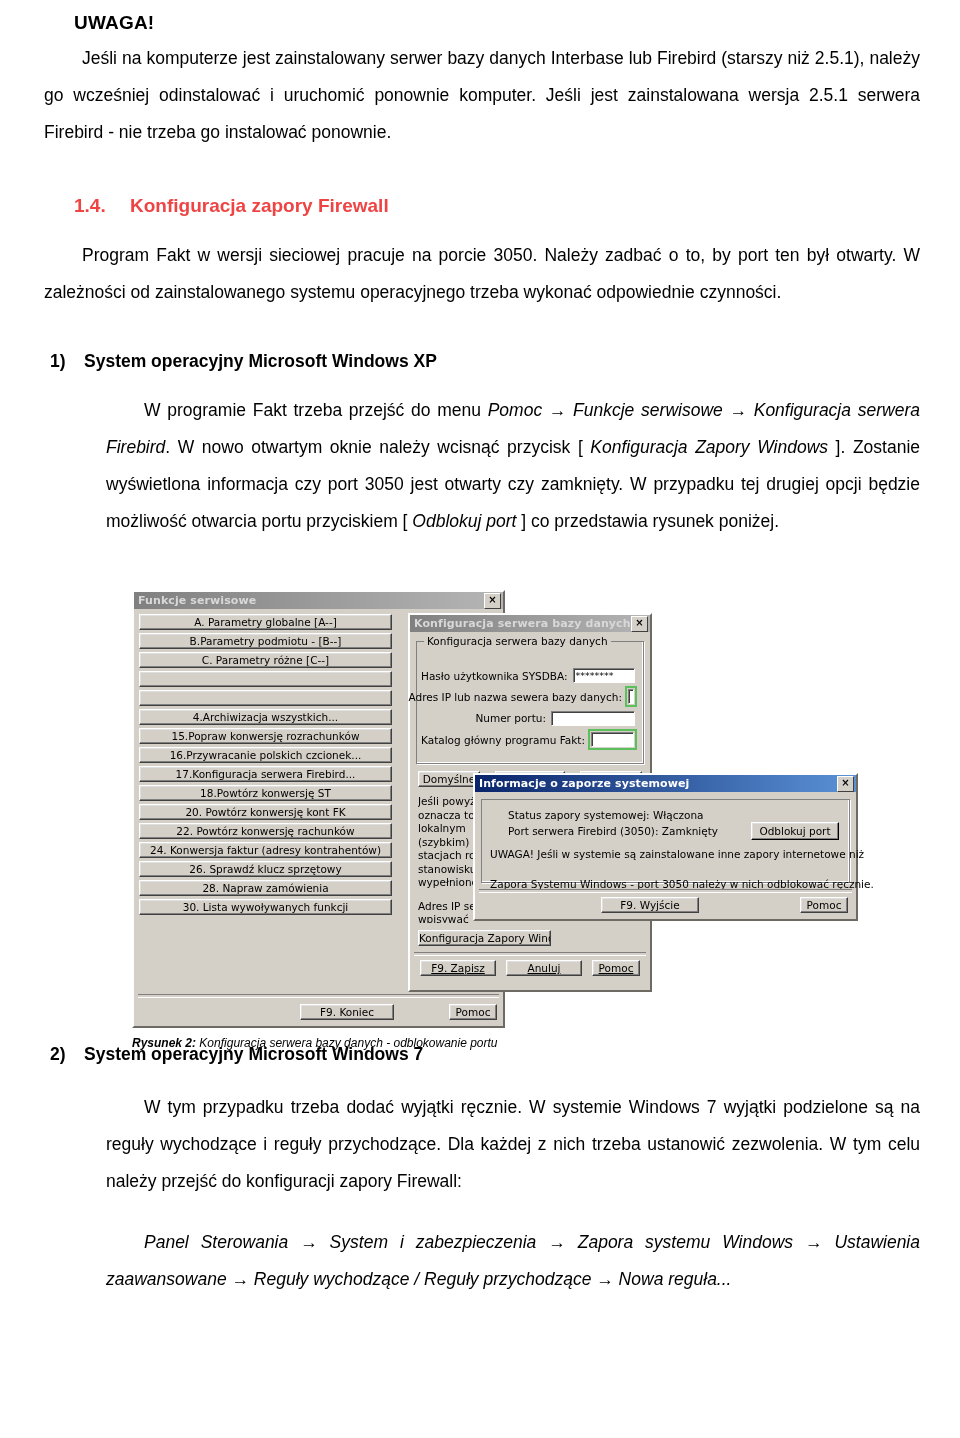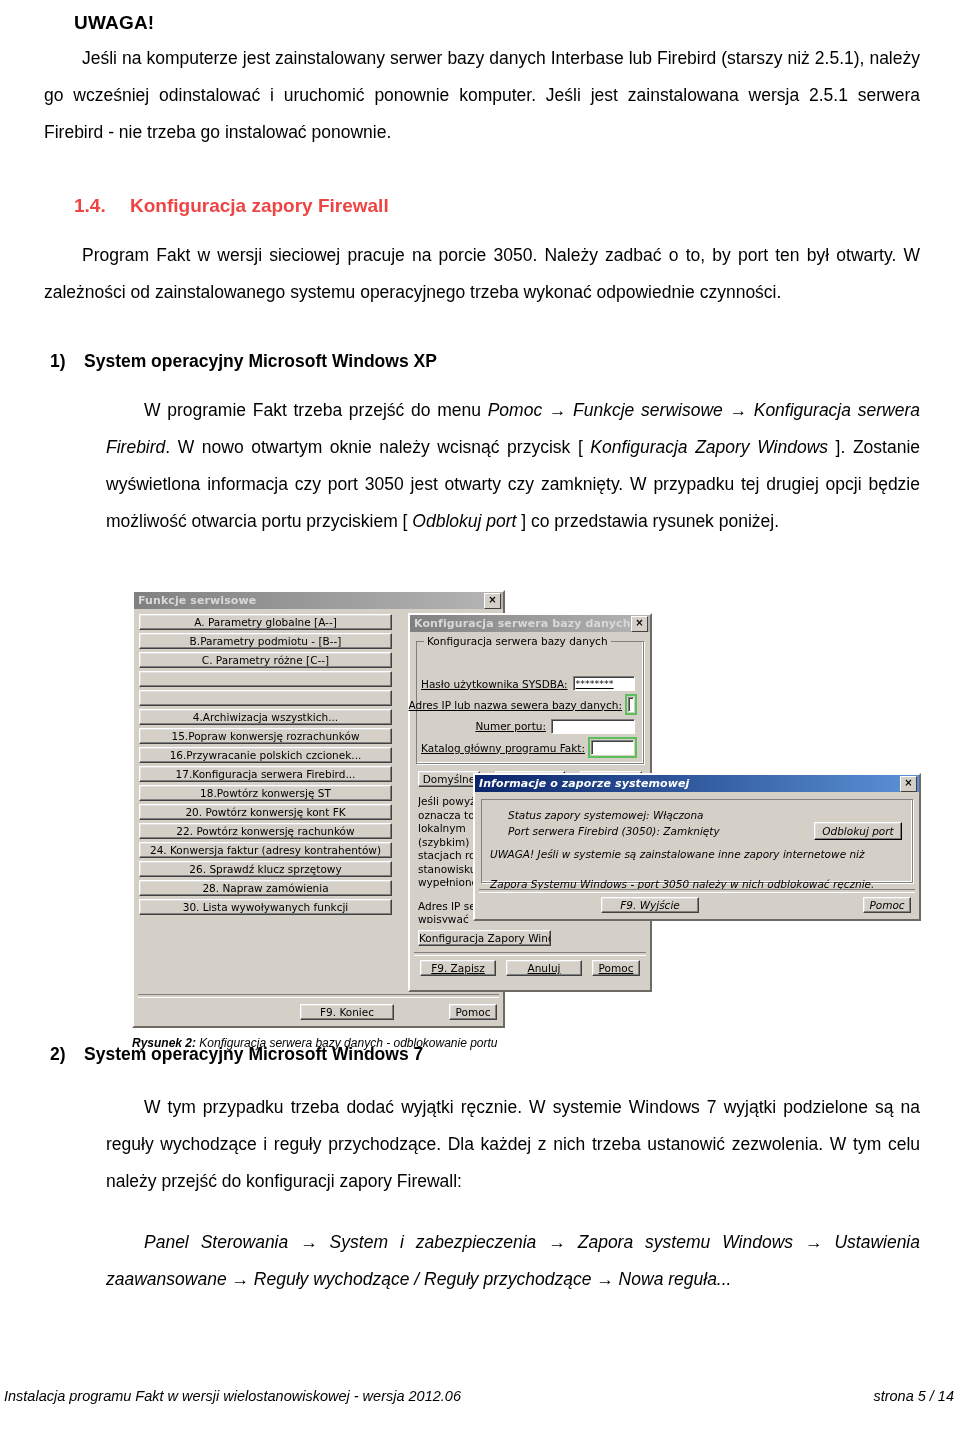--- a/index.html
+++ b/index.html
@@ -202,21 +202,21 @@
   #win-funkcje .listarea{ position:absolute; left:5px; top:22px; right:5px; }
   .fbtn{
     display:block;
     width:253px;
     margin-bottom:3px;
   }
 
   
   #win-konfig{ left:276px; top:23px; width:244px; height:379px; }
   
-  #win-info{ left:341px; top:183px; width:448px; height:148px;font-style:italic; }
+  #win-info{ left:341px; top:183px; width:385px; height:148px; }
 
   .vtext{ font-size:10.5px; line-height:13.5px; }
 </style>
 </head>
 <body>
 
 <div class="page">
 
   <div class="body-col">
 
@@ -288,21 +288,21 @@
 
     <div class="win" id="win-konfig">
       <div class="tbar inactive">
         <span class="tt">Konfiguracja serwera bazy danych</span>
         <span class="xbtn">×</span>
       </div>
 
       <div class="grp" style="position:absolute;left:6px;top:26px;right:6px;height:123px;">
         <span class="lgd">Konfiguracja serwera bazy danych</span>
 
-        <div style="position:absolute;left:4px;top:32px;right:6px;text-decoration:underline;">
+        <div style="position:absolute;left:4px;top:24px;right:6px;">
 
           <div style="display:flex;align-items:center;justify-content:flex-end;height:19px;">
             <span class="lbl">Hasło użytkownika SYSDBA:</span>
             <div style="width:88px;margin-left:3px;padding:2px;box-sizing:border-box;">
               <div class="fld">********</div>
             </div>
           </div>
 
           <div style="display:flex;align-items:center;justify-content:flex-end;height:23px;">
             <span class="lbl">Adres IP lub nazwa sewera bazy danych:</span>
@@ -376,18 +376,14 @@
       <div class="btn" style="position:absolute;left:126px;top:122px;width:98px;">F9. Wyjście</div>
       <div class="btn" style="position:absolute;right:8px;top:122px;width:48px;">Pomoc</div>
     </div>
 
   </div>
 
   <div class="caption" style="position:absolute;left:132px;top:1030px;width:700px;">
     <b>Rysunek 2:</b><span> Konfiguracja serwera bazy danych - odblokowanie portu</span>
   </div>
 
-  <div class="footer">
-    <span class="fl">Instalacja programu Fakt w wersji wielostanowiskowej - wersja 2012.06</span>
-    <span class="fr">strona 5 / 14</span>
-  </div>
 
 </div>
 
 </body></html>

